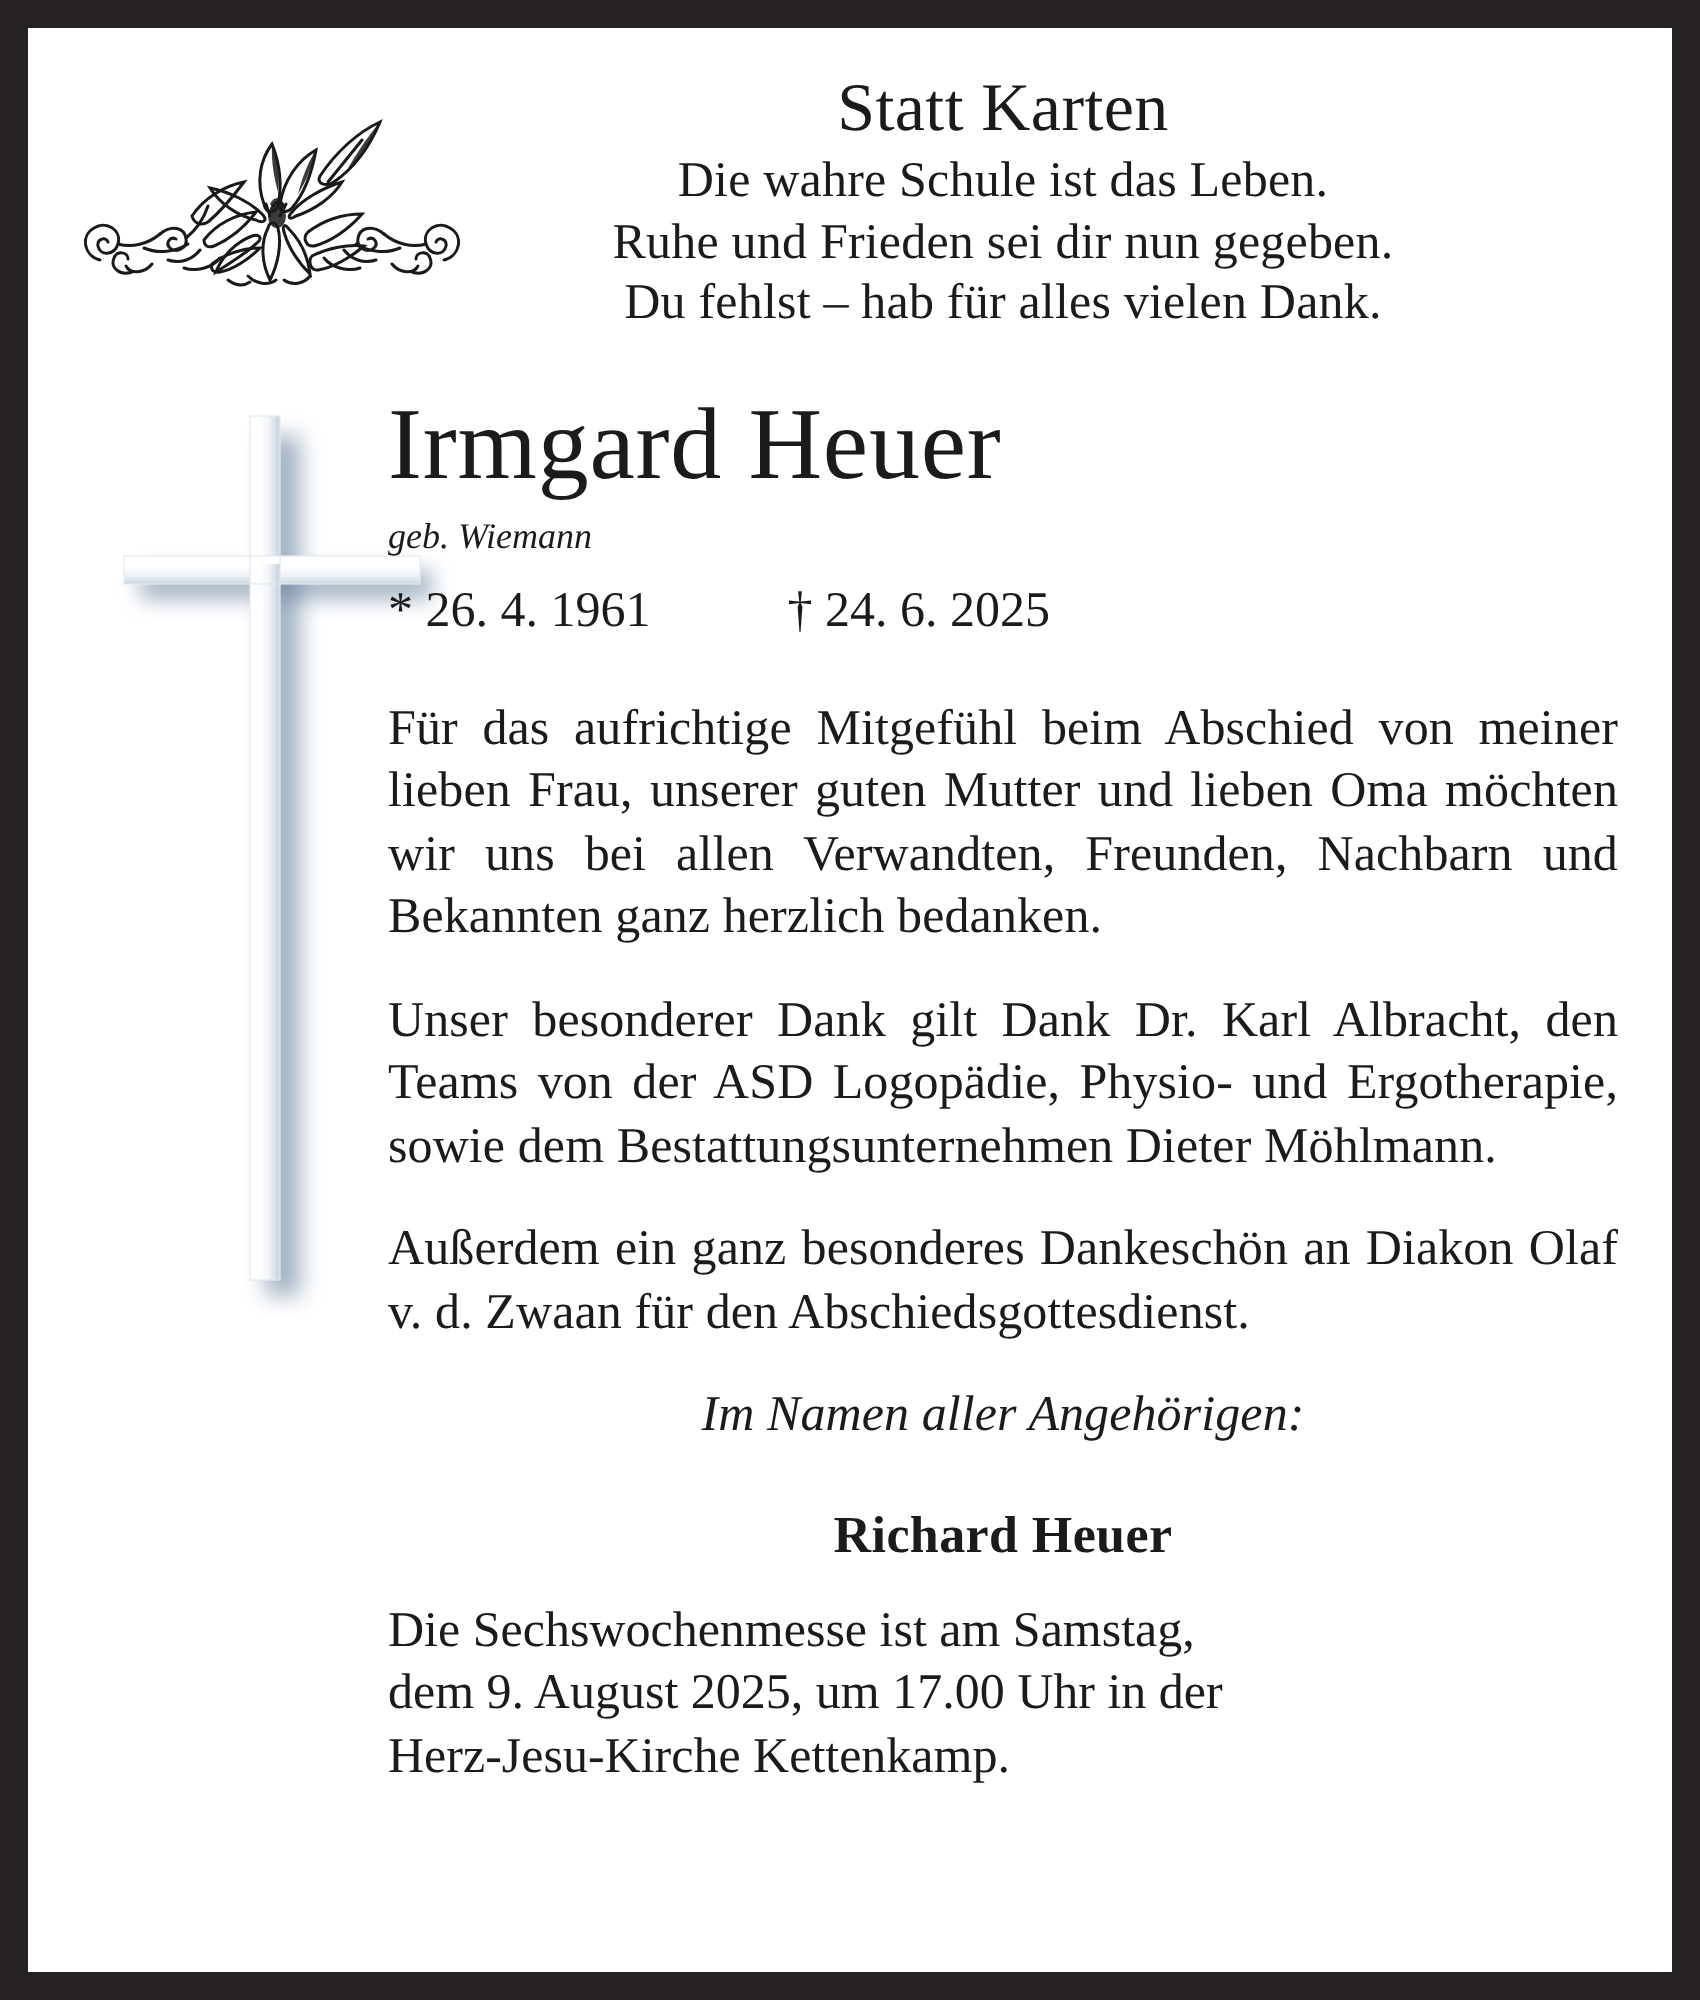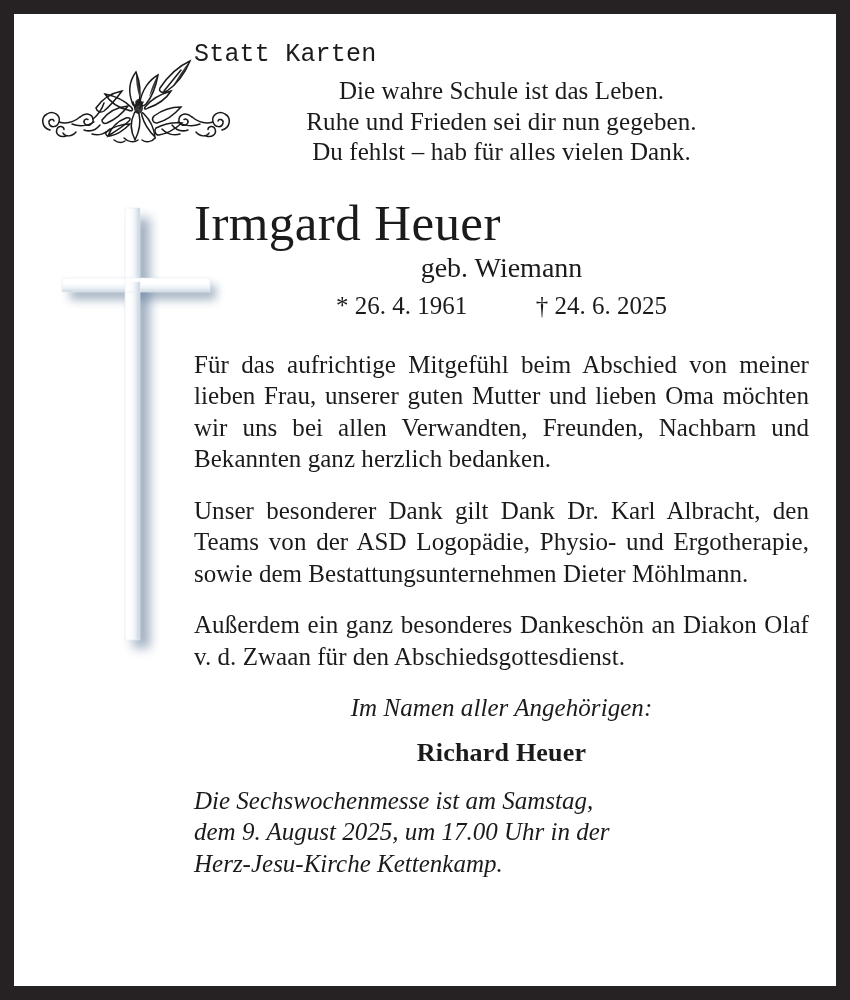--- a/index.html
+++ b/index.html
@@ -43,52 +43,50 @@
 
   
   #content{
     position:absolute;
     left:180px;top:18px;
     width:615px;
     color:#1c1a1b;
   }
 
   .statt{
-    text-align:left;
-    font-size:25px;
+    text-align:center;
+    font-size:34px;
     line-height:30px;
     letter-spacing:.2px;
     margin:0 0 6px 0;
     padding-top:8px;
-    font-family:Liberation Mono, monospace;
   }
   .verse{
     text-align:center;
     font-size:25px;
     line-height:30.5px;
     margin:2px;
     letter-spacing:.1px;
   }
   .verse div{white-space:nowrap;}
 
   .name{
     font-size:51px;
     line-height:56px;
     margin:27px 0 0 0;
     letter-spacing:.4px;
     font-weight:400;
   }
   .geb{
-    text-align:center;
-    font-size:28px;
+    font-size:18px;
     line-height:30px;
     margin:2px 0 0 0;
+    font-style:italic;
   }
   .dates{
-    text-align:center;
     font-size:25px;
     line-height:30px;
     margin:8px 0 0 0;
     white-space:nowrap;
   }
   .dates .gap{display:inline-block;width:56px;}
 
   .para{
     text-align:justify;
     text-justify:inter-word;
@@ -99,30 +97,30 @@
     hyphens:manual;
   }
   .para.first{margin-top:28px;}
   .para.noj{text-align:center;font-style:italic;}
 
   .signature{
     text-align:center;
     font-size:26px;
     line-height:32px;
     font-weight:700;
-    margin:13px 0 0 0;
+    margin:28px 0 0 0;
     letter-spacing:.2px;
   }
   .closing{
     text-align:left;
     font-size:25px;
     line-height:31.5px;
     margin:16px 0 0 0;
   }
-  .closing div{white-space:nowrap;font-style:italic;}
+  .closing div{white-space:nowrap;}
 </style>
 </head>
 <body>
 
 <div id="page">
   <div id="frame">
 
     <div id="ornament">
       <svg viewBox="0 0 200 92" xmlns="http://www.w3.org/2000/svg">
         <g fill="none" stroke="#1a1a1a" stroke-width="1.5" stroke-linecap="round">

